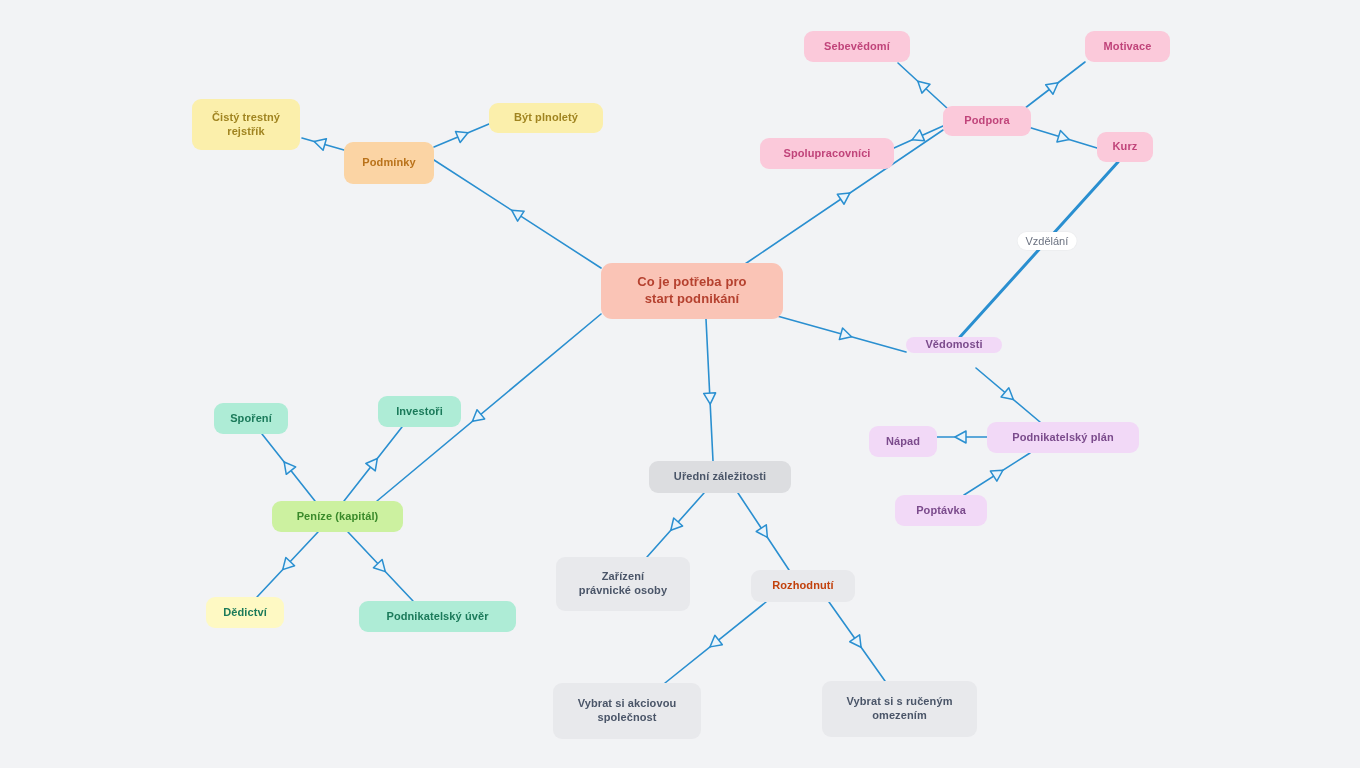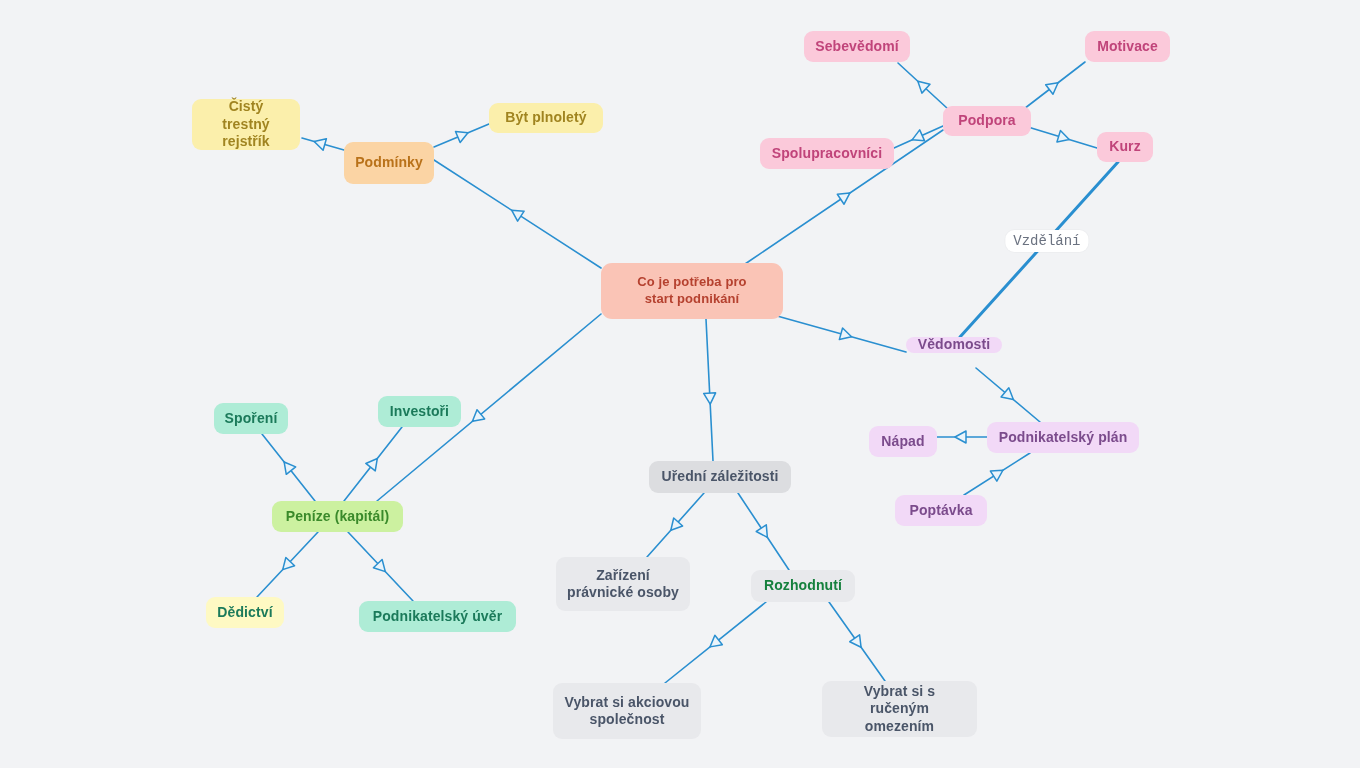--- a/index.html
+++ b/index.html
@@ -30,21 +30,21 @@
   }
   .node {
     position: absolute;
     box-sizing: border-box;
     display: flex;
     align-items: center;
     justify-content: center;
     text-align: center;
     border-radius: 9px;
     font-weight: bold;
-    font-size: 14px;
+    font-size: 11px;
     line-height: 1.25;
     letter-spacing: 0.1px;
     padding: 4px 11px;
     white-space: pre-line;
     user-select: none;
   }
   .node.root {
     font-size: 13px;
     border-radius: 11px;
     line-height: 1.3;
@@ -53,27 +53,26 @@
     font-weight: bold;
   }
   .edge-label {
     position: absolute;
     box-sizing: border-box;
     display: flex;
     align-items: center;
     justify-content: center;
     background: #ffffff;
     color: #6b7280;
-    font-size: 14px;
+    font-size: 11px;
     font-weight: normal;
     border-radius: 9px;
     padding: 3px 8px;
     white-space: nowrap;
     box-shadow: 0 0 0 1px rgba(0,0,0,0.02);
-    font-family: Liberation Mono, monospace;
   }
 </style>
 </head>
 <body style="background: rgb(242, 243, 245);">
 
 <div id="canvas" style="background: rgb(242, 243, 245);">
   <svg id="edge-layer" viewBox="0 0 1360 768">
       <g>
         <line x1="601" y1="268" x2="434" y2="160" stroke="#2a8fd0" stroke-width="1.6" stroke-linecap="round"></line>
         <polygon points="7,0 -4,-6 -4,6" transform="translate(517.5,214) rotate(-147.108984983229)" fill="#eaf4fb" stroke="#2a8fd0" stroke-width="1.5" stroke-linejoin="round"></polygon>
@@ -184,19 +183,19 @@
       <div class="node" style="left: 869px; top: 426px; width: 68px; height: 31px; background: rgb(242, 217, 247); color: rgb(123, 75, 140);">Nápad</div>
       <div class="node" style="left: 895px; top: 495px; width: 92px; height: 31px; background: rgb(242, 217, 247); color: rgb(123, 75, 140);">Poptávka</div>
       <div class="node" style="left: 272px; top: 501px; width: 131px; height: 31px; background: rgb(204, 241, 160); color: rgb(58, 138, 42);">Peníze (kapitál)</div>
       <div class="node" style="left: 214px; top: 403px; width: 74px; height: 31px; background: rgb(174, 236, 214); color: rgb(27, 122, 90);">Spoření</div>
       <div class="node" style="left: 378px; top: 396px; width: 83px; height: 31px; background: rgb(174, 236, 214); color: rgb(27, 122, 90);">Investoři</div>
       <div class="node" style="left: 206px; top: 597px; width: 78px; height: 31px; background: #fef9c3; color: rgb(27, 122, 90);">Dědictví</div>
       <div class="node" style="left: 359px; top: 601px; width: 157px; height: 31px; background: rgb(174, 236, 214); color: rgb(27, 122, 90);">Podnikatelský úvěr</div>
       <div class="node" style="left: 649px; top: 461px; width: 142px; height: 32px; background: rgb(220, 221, 224); color: rgb(74, 85, 104);">Uřední záležitosti</div>
       <div class="node leafgray" style="left: 556px; top: 557px; width: 134px; height: 54px; background: rgb(232, 233, 236); color: rgb(74, 85, 104);">Zařízení
 právnické osoby</div>
-      <div class="node leafgray" style="left: 751px; top: 570px; width: 104px; height: 32px; background: rgb(232, 233, 236); color: #15803d;">Rozhodnutí</div>
+      <div class="node leafgray" style="left: 751px; top: 570px; width: 104px; height: 32px; background: rgb(232, 233, 236); color: #c2410c;">Rozhodnutí</div>
       <div class="node leafgray" style="left: 553px; top: 683px; width: 148px; height: 56px; background: rgb(232, 233, 236); color: rgb(74, 85, 104);">Vybrat si akciovou
 společnost</div>
       <div class="node leafgray" style="left: 822px; top: 681px; width: 155px; height: 56px; background: rgb(232, 233, 236); color: rgb(74, 85, 104);">Vybrat si s ručeným
 omezením</div>
     </div>
 </div>
 
 </body></html>

